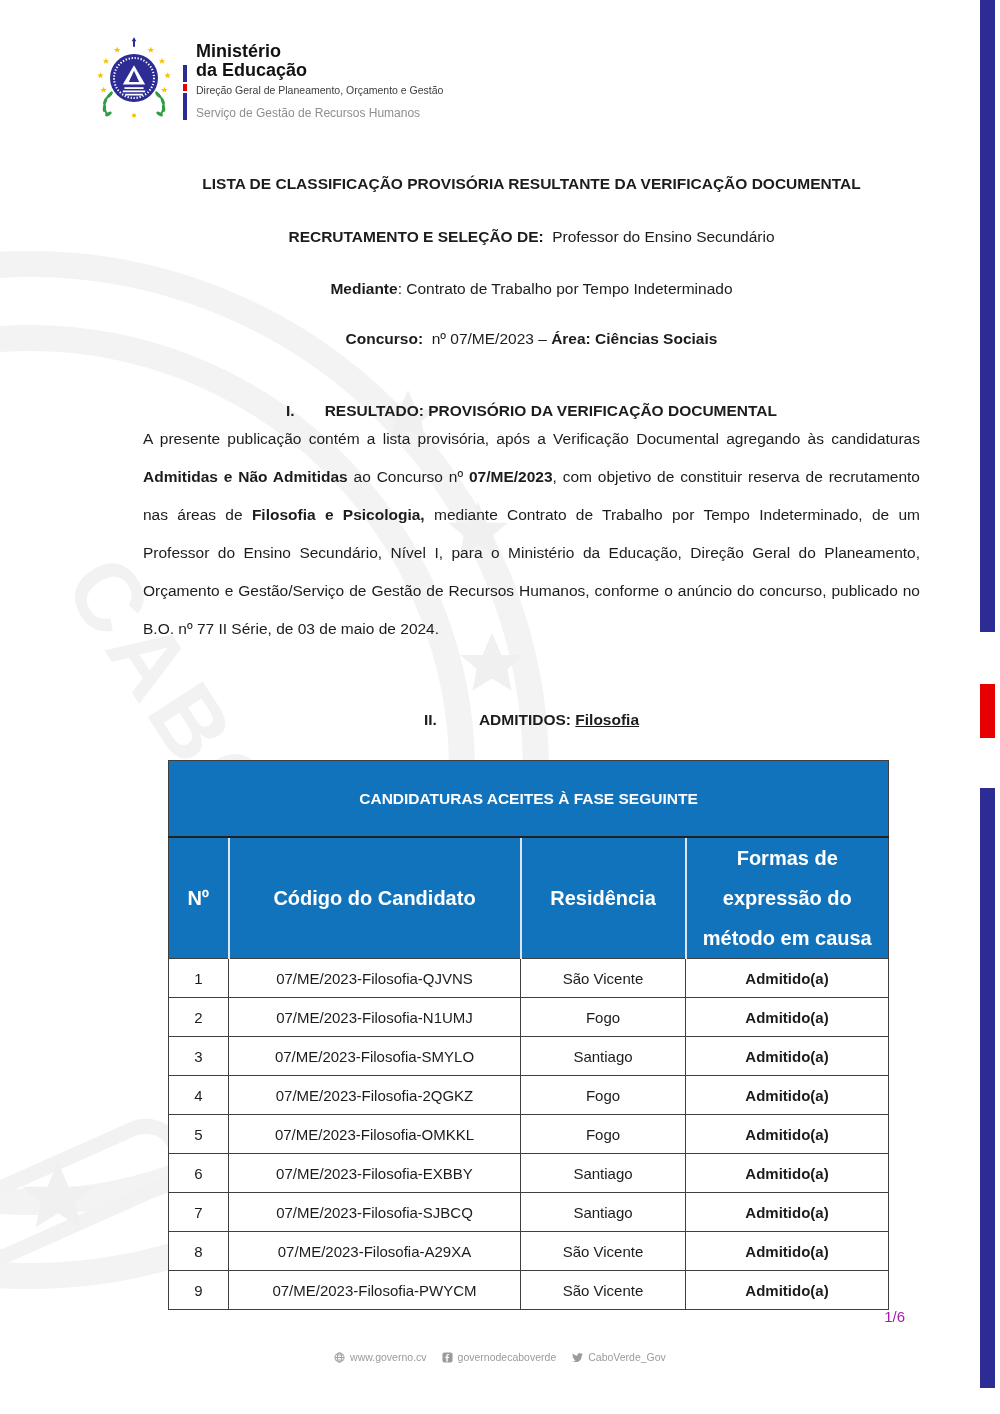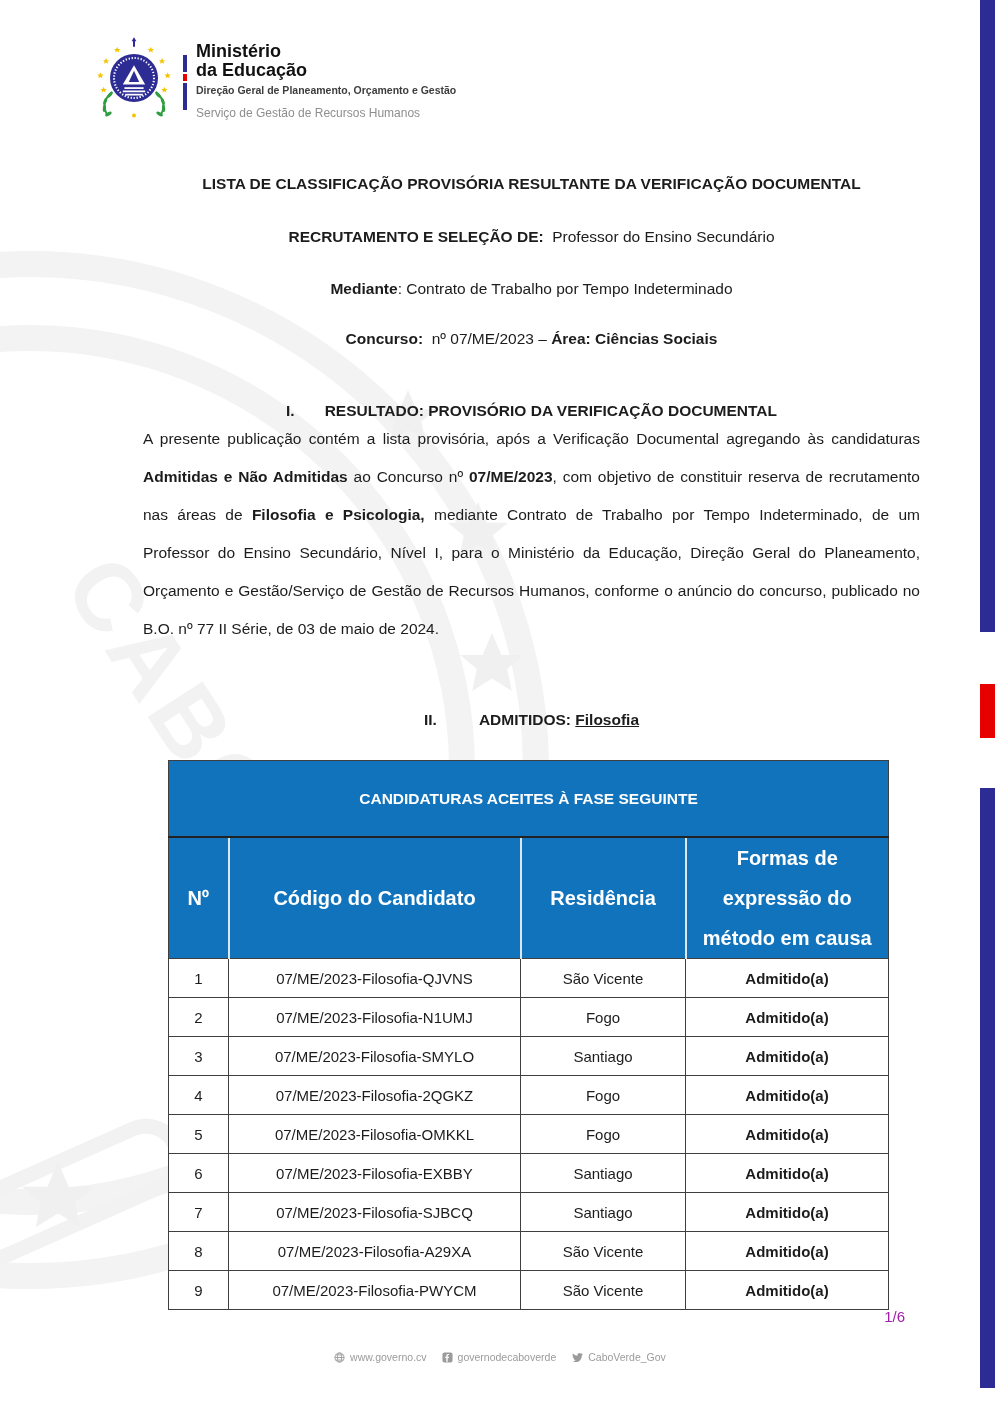--- a/index.html
+++ b/index.html
@@ -3,28 +3,28 @@
 <meta charset="utf-8">
 <style>
   html,body{margin:0;padding:0;background:#ffffff;}
   .page{position:relative;width:1000px;height:1414px;background:#fff;margin:0 auto;
         font-family:"Liberation Sans",sans-serif;color:#1c1c1c;overflow:hidden;}
   .wm{position:absolute;inset:0;z-index:0;}
   .edge{position:absolute;z-index:1;}
   .content{position:absolute;inset:0;z-index:2;}
 
   
-  .brand{position:absolute;top:36px;left:94px;display:flex;align-items:center;gap:9px;}
+  .brand{position:absolute;top:36px;left:94px;display:flex;align-items:flex-end;gap:9px;}
   .brand-divider{display:flex;flex-direction:column;width:4px;margin-top:8px;}
   .bd-b1{height:17px;background:#2d2b94;}
   .bd-r{height:7px;background:#e60000;margin:2px 0;}
   .bd-b2{height:27px;background:#2d2b94;}
   .brand-text{padding-top:5px;}
   .brand-title{font-size:18px;font-weight:700;line-height:19px;color:#111;}
-  .brand-sub1{font-size:10.5px;font-weight:700;color:#3d3d3d;margin-top:4px;}
+  .brand-sub1{font-size:10.5px;font-weight:400;color:#3d3d3d;margin-top:4px;}
   .brand-sub2{font-size:12px;color:#8e8e8e;margin-top:10px;}
 
   
   .tline{position:absolute;left:143px;width:777px;text-align:center;font-size:15.5px;white-space:pre-wrap;}
   .b{font-weight:700;}
   .t1{top:175px;font-weight:700;}
   .t2{top:228px;}
   .t3{top:280px;}
   .t4{top:330px;}
   .s1{top:402px;font-weight:700;}

